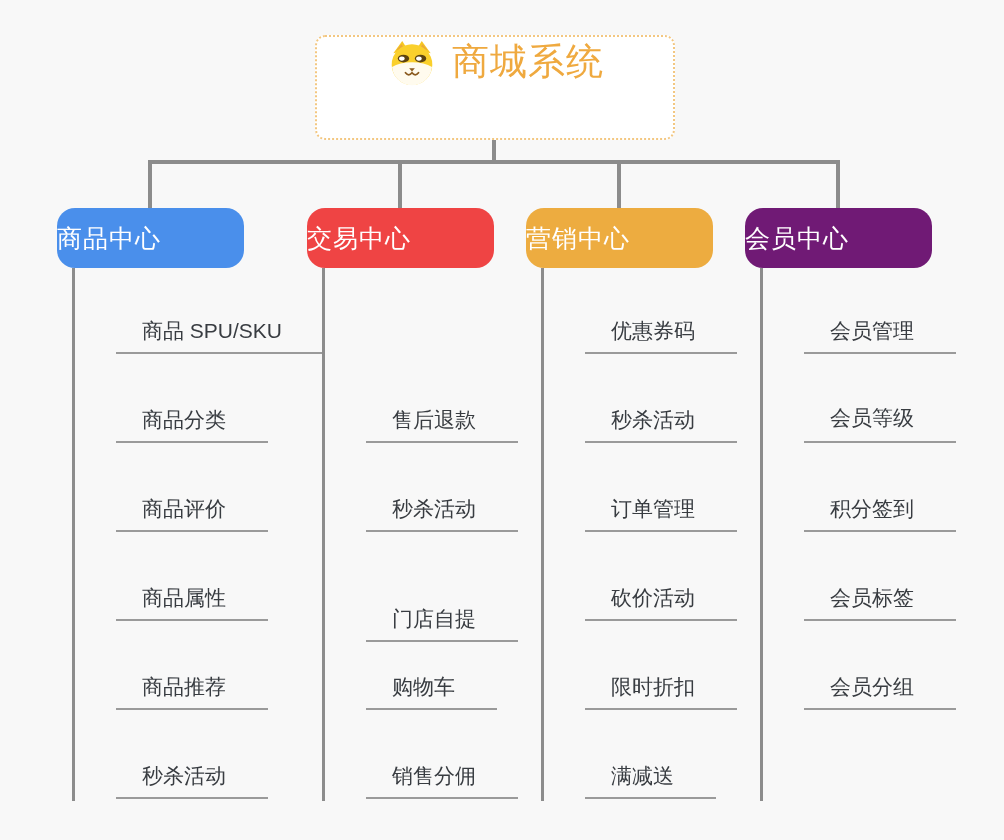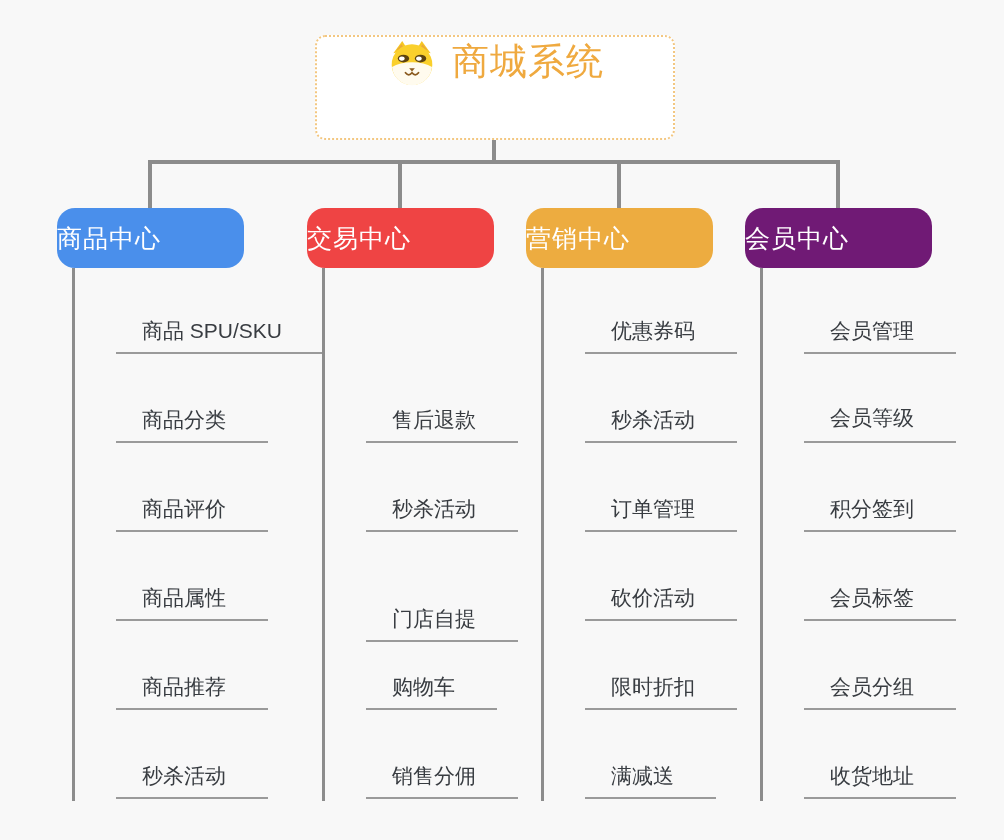--- a/index.html
+++ b/index.html
@@ -124,17 +124,16 @@
     <div class="branch-stub"></div>
     <div class="branch-box" style="background: #701a75;">
       <span class="branch-label">会员中心</span>
     </div>
     <div class="branch-trunk"></div>
   <div class="branch-item" style="top: 158px;">会员管理</div>
         <div class="branch-item" style="top: 247px; font-family: Liberation Mono, monospace;">会员等级</div>
         <div class="branch-item" style="top: 336px;">积分签到</div>
         <div class="branch-item" style="top: 425px;">会员标签</div>
         <div class="branch-item" style="top: 514px;">会员分组</div>
-        <div class="branch-item" style="top: 603px;">收货地址</div>
       </div>
 </div>
 
 </div>
 
 </body></html>

